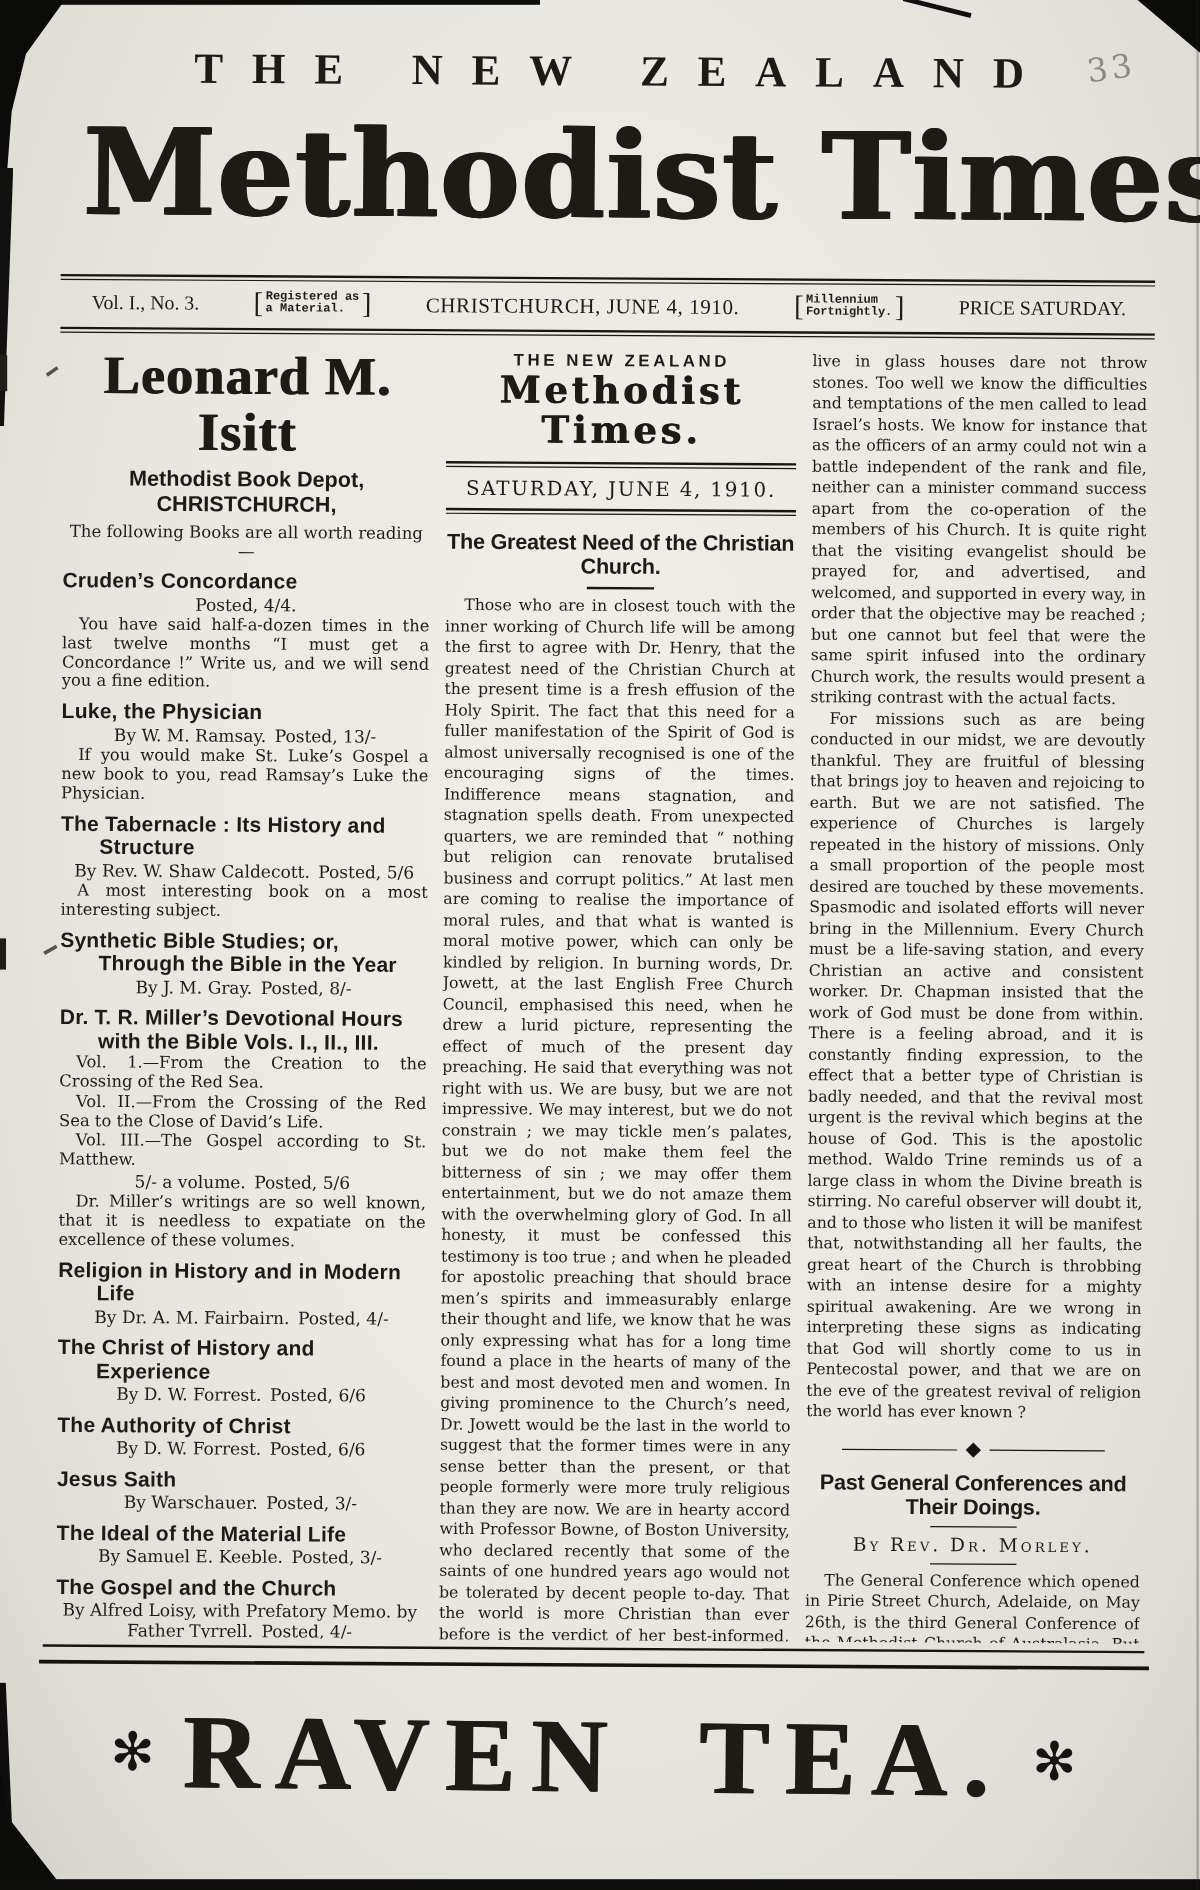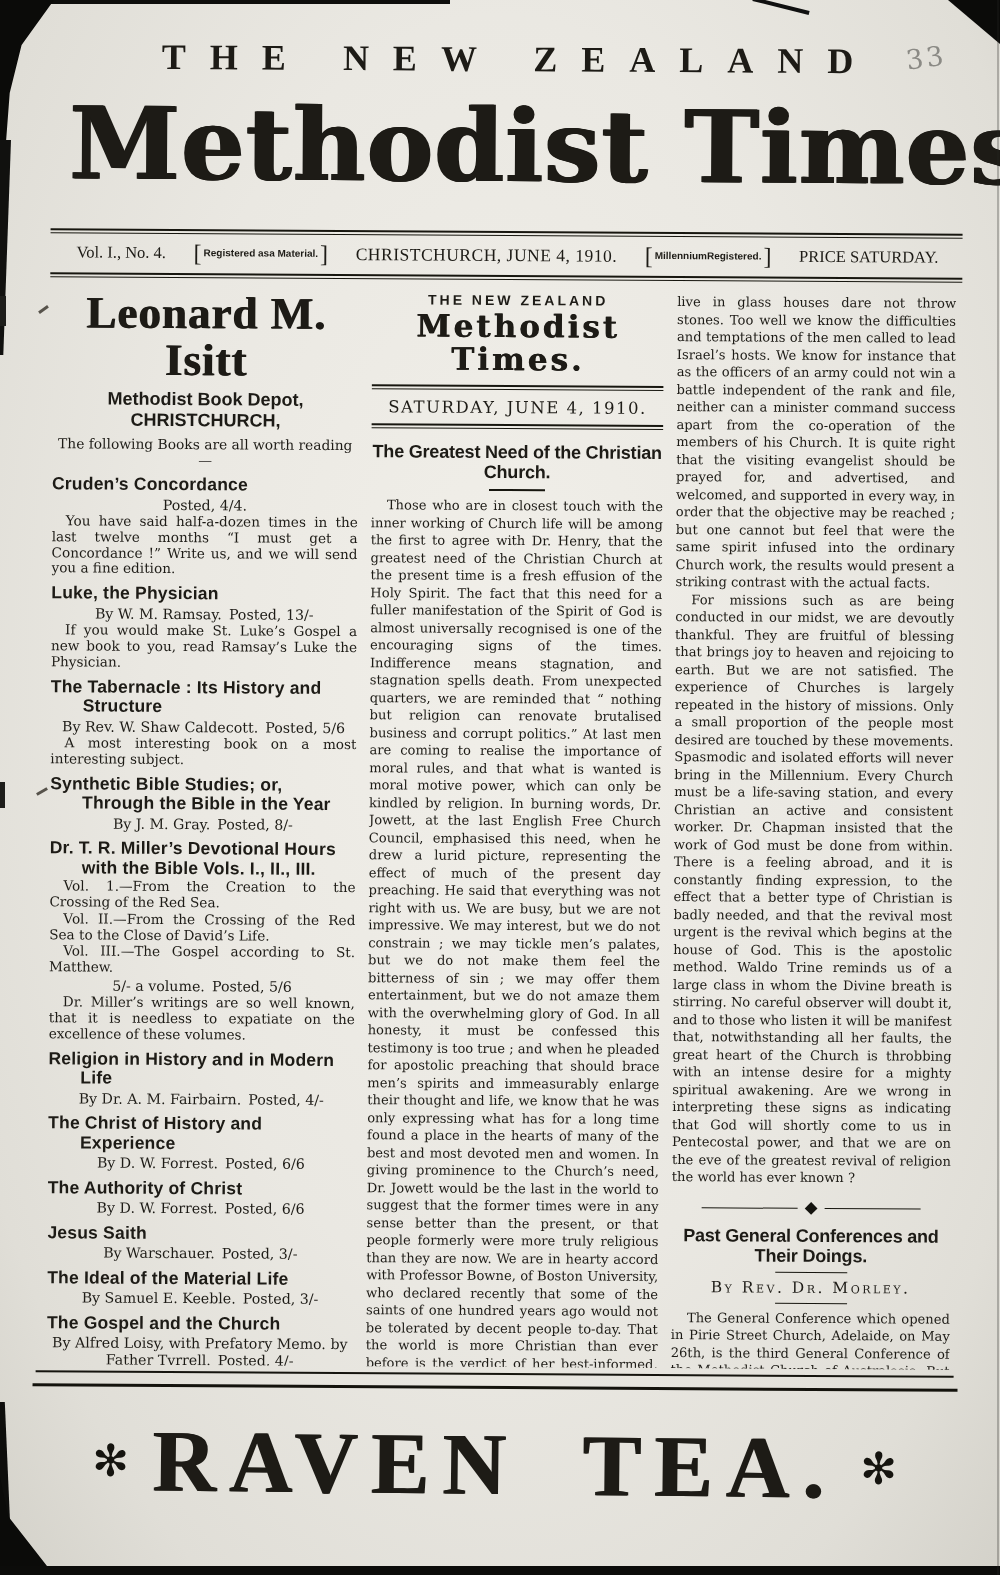--- a/index.html
+++ b/index.html
@@ -17,22 +17,22 @@
       font-family:"DejaVu Serif", serif; font-weight:bold; font-size:100px; line-height:140px; letter-spacing:1px;
       text-shadow:1.4px 0 0 currentColor, -0.7px 0 0 currentColor; white-space:nowrap; }
   .rule-double { border-top:2px solid #17160f; border-bottom:1.5px solid #17160f; height:5px; }
   .mast-rule-top { position:absolute; top:231px; left:52px; right:36px; }
   .mast-rule-bot { position:absolute; top:275px; left:52px; right:36px; }
   .dateline { position:absolute; top:238px; left:78px; right:60px; height:34px; display:flex;
       align-items:center; justify-content:space-between; font-family:"Liberation Serif", serif; font-size:16.5px; }
   .dl-place { font-size:17.5px; letter-spacing:0.5px; }
   .bracket-group { display:flex; align-items:center; }
   .br { font-size:24px; font-weight:400; line-height:22px; }
-  .br-lines { display:flex; flex-direction:row; font-size:10px; font-weight:bold; line-height:10.5px;
-      font-family:Liberation Sans, sans-serif; padding:0 2px; }
+  .br-lines { display:flex; flex-direction:column; font-size:10px; font-weight:bold; line-height:10.5px;
+      font-family:Liberation Mono, monospace; padding:0 2px; }
 
   
   .cols { position:absolute; top:292px; left:55px; width:903px; height:1075px; display:flex; gap:13px; overflow:hidden; }
   .col { overflow:hidden; }
   .col-left { width:306px; }
   .col-mid { width:292px; }
   .col-right { flex:1; }
   .cols-bottom-rule { position:absolute; top:1373px; left:44px; right:38px; border-top:2px solid #15140e; }
 
   
@@ -101,35 +101,35 @@
 
 <div class="scan">
   <div class="paper"></div>
 
   <div class="content">
 
     <div class="mast-kicker">THE NEW ZEALAND</div>
     <div class="mast-title">Methodist Times</div>
     <div class="mast-rule-top rule-double art"></div>
     <div class="dateline">
-      <span>Vol. I., No. 4.</span>
+      <span>Vol. I., No. 3.</span>
       <span class="bracket-group">
         <span class="br">[</span>
         <span class="br-lines">
           <span>Registered as</span>
           <span>a Material.</span>
         </span>
         <span class="br">]</span>
       </span>
       <span class="dl-place">CHRISTCHURCH, JUNE 4, 1910.</span>
       <span class="bracket-group">
         <span class="br">[</span>
         <span class="br-lines">
           <span>Millennium</span>
-          <span>Registered.</span>
+          <span>Fortnightly.</span>
         </span>
         <span class="br">]</span>
       </span>
       <span>PRICE SATURDAY.</span>
     </div>
     <div class="mast-rule-bot rule-double art"></div>
 
     <div class="cols">
 
       <div class="col col-left">

